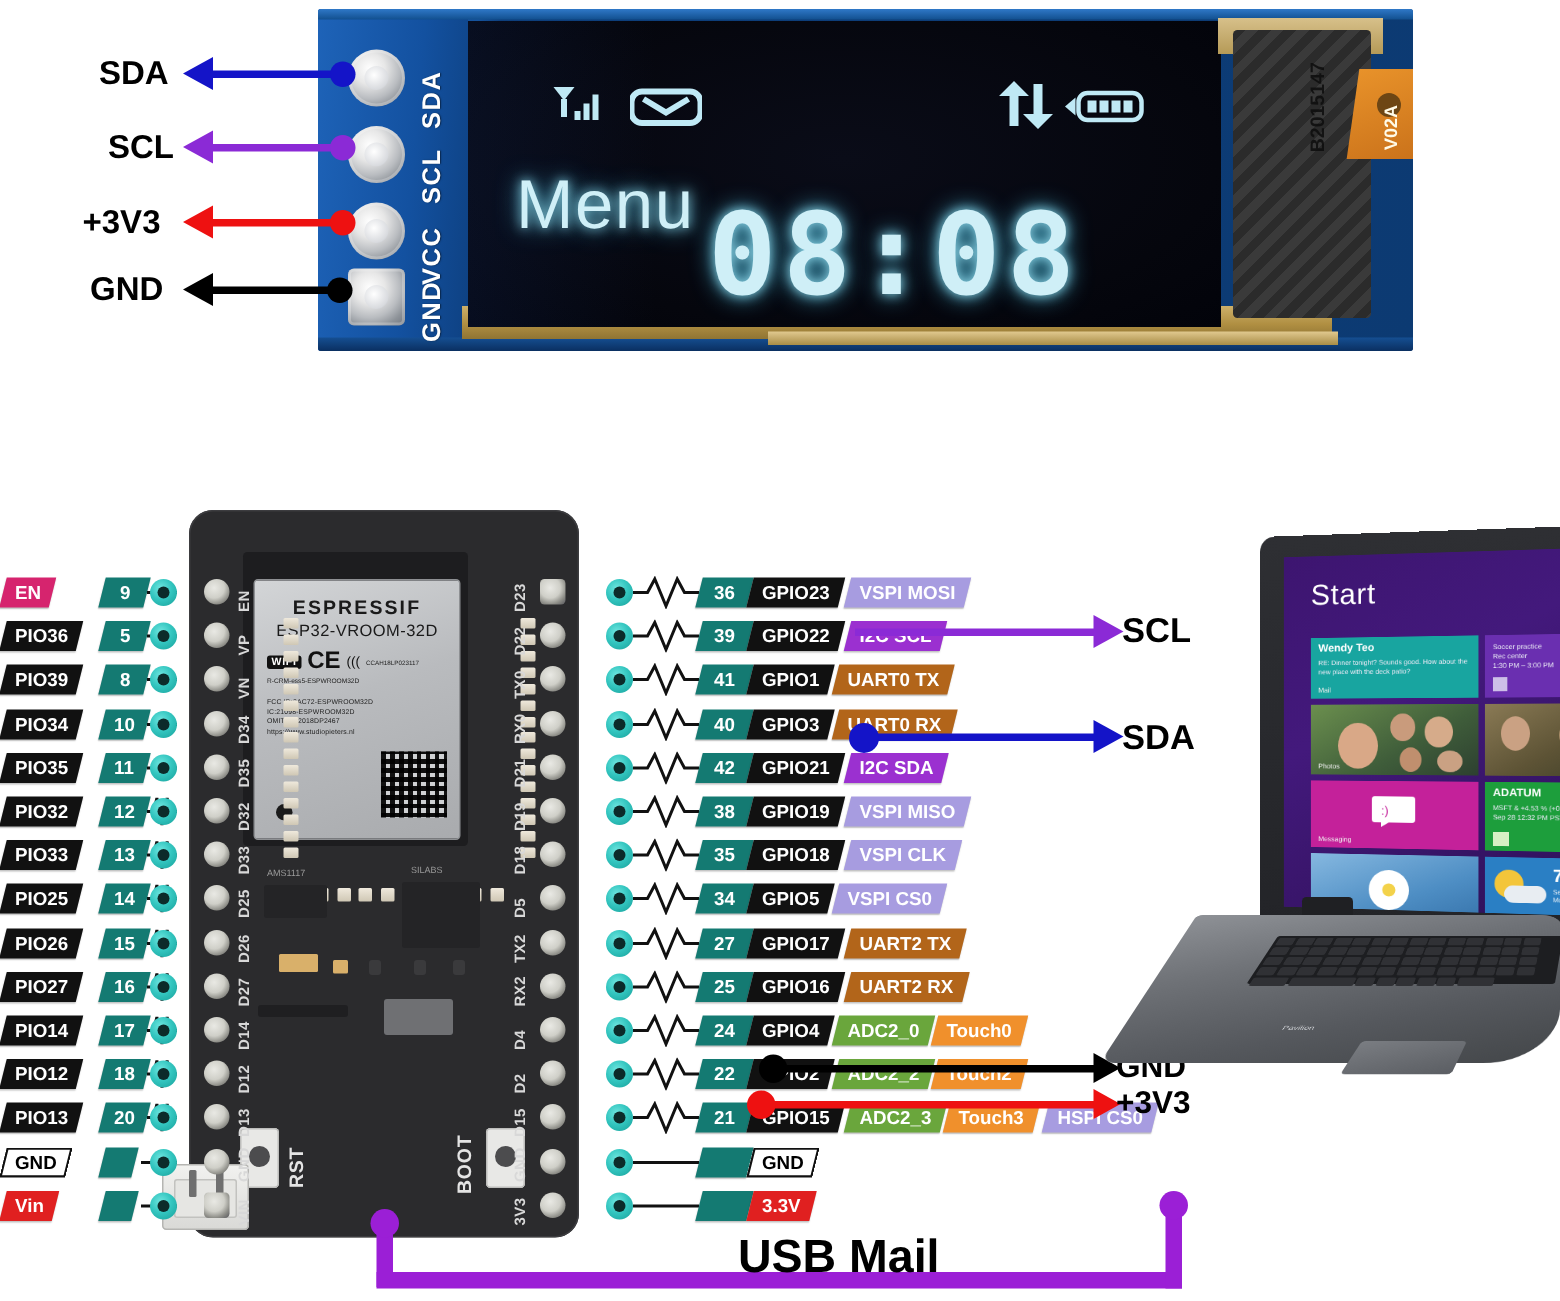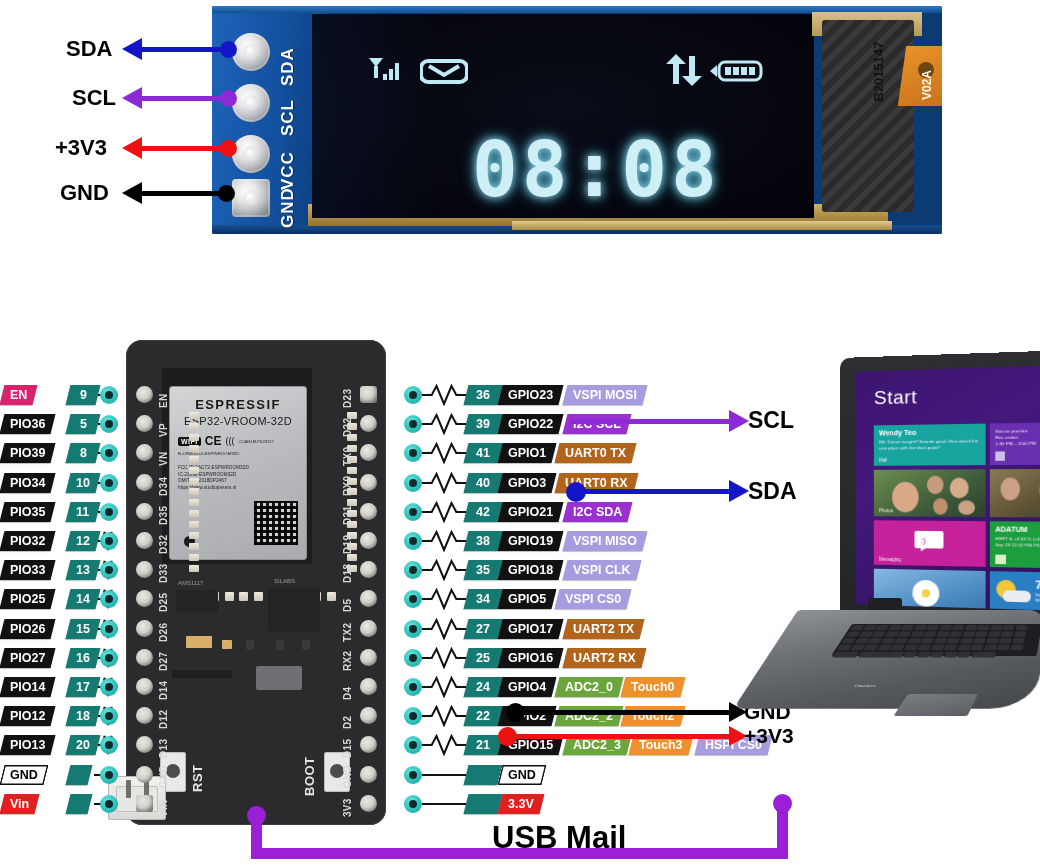--- a/index.html
+++ b/index.html
@@ -70,21 +70,21 @@
      background:linear-gradient(160deg,#d3d5d7,#b9bbbe 45%,#a9abae);
      border-radius:3px;border:1px solid #8e9093;}
   .esp-brand{position:absolute;left:0;top:10px;width:136px;text-align:center;
      font-size:13px;font-weight:bold;color:#1a1a1a;letter-spacing:1.4px;}
   .esp-part{position:absolute;left:0;top:28px;width:136px;text-align:center;
      font-size:11px;color:#1a1a1a;letter-spacing:.3px;}
   .esp-certs{position:absolute;left:8px;top:46px;width:120px;height:16px;
      display:flex;align-items:center;gap:4px;}
   .wifi-badge{background:#111;color:#fff;font-size:7px;font-weight:bold;
      padding:1px 3px;border-radius:2px;letter-spacing:.5px;}
-  .ce{font-size:12px;color:#111;font-weight:bold;}
+  .ce{font-size:16px;color:#111;font-weight:bold;}
   .fcc-lines{position:absolute;left:8px;top:78px;font-size:4.6px;color:#222;
      line-height:6.5px;letter-spacing:.1px;}
   .qr{position:absolute;right:8px;bottom:14px;width:44px;height:44px;
      background:
        repeating-linear-gradient(90deg,#111 0 3px,#cfd1d3 3px 6px),
        repeating-linear-gradient(0deg,#111 0 3px,transparent 3px 6px);
      background-blend-mode:multiply;}
   .esp-dot{position:absolute;left:14px;bottom:12px;width:11px;height:11px;
      border-radius:50%;background:#1b1b1b;}
   .mod-pads-l{position:absolute;left:27px;top:44px;width:10px;height:160px;
@@ -236,20 +236,21 @@
       </svg>
 
       <svg class="abs" style="left:398px;top:45px;" width="56" height="24">
         <path d="M0 12 L7 6 L7 18 Z" fill="#bfe9f5"></path>
         <rect x="9" y="3" width="42" height="18" rx="6" fill="none" stroke="#bfe9f5" stroke-width="3"></rect>
         <rect x="15" y="8" width="6" height="8" fill="#bfe9f5"></rect>
         <rect x="23" y="8" width="6" height="8" fill="#bfe9f5"></rect>
         <rect x="31" y="8" width="6" height="8" fill="#bfe9f5"></rect>
         <rect x="39" y="8" width="6" height="8" fill="#bfe9f5"></rect>
       </svg>
+      <div class="abs oled-txt" style="left:32px;top:95px;font-size:46px;font-weight:300;letter-spacing:1px;">Menu</div>
       <div class="abs oled-txt seg" style="left:160px;top:70px;font-size:76px;font-weight:bold;letter-spacing:4px;margin-top:41px;">08:08</div>
     </div>
 
     <div class="oled-chip-top"></div>
     <div class="oled-chip"></div>
     <div class="abs" style="left:636px;top:58px;color:#0d0d0d;font-size:13px;font-weight:bold;
          transform:rotate(-90deg);opacity:.85;">B2015147</div>
     <div class="flex-orange"></div>
     <div class="flex-hole"></div>
     <div class="flex-txt">V02A</div>

